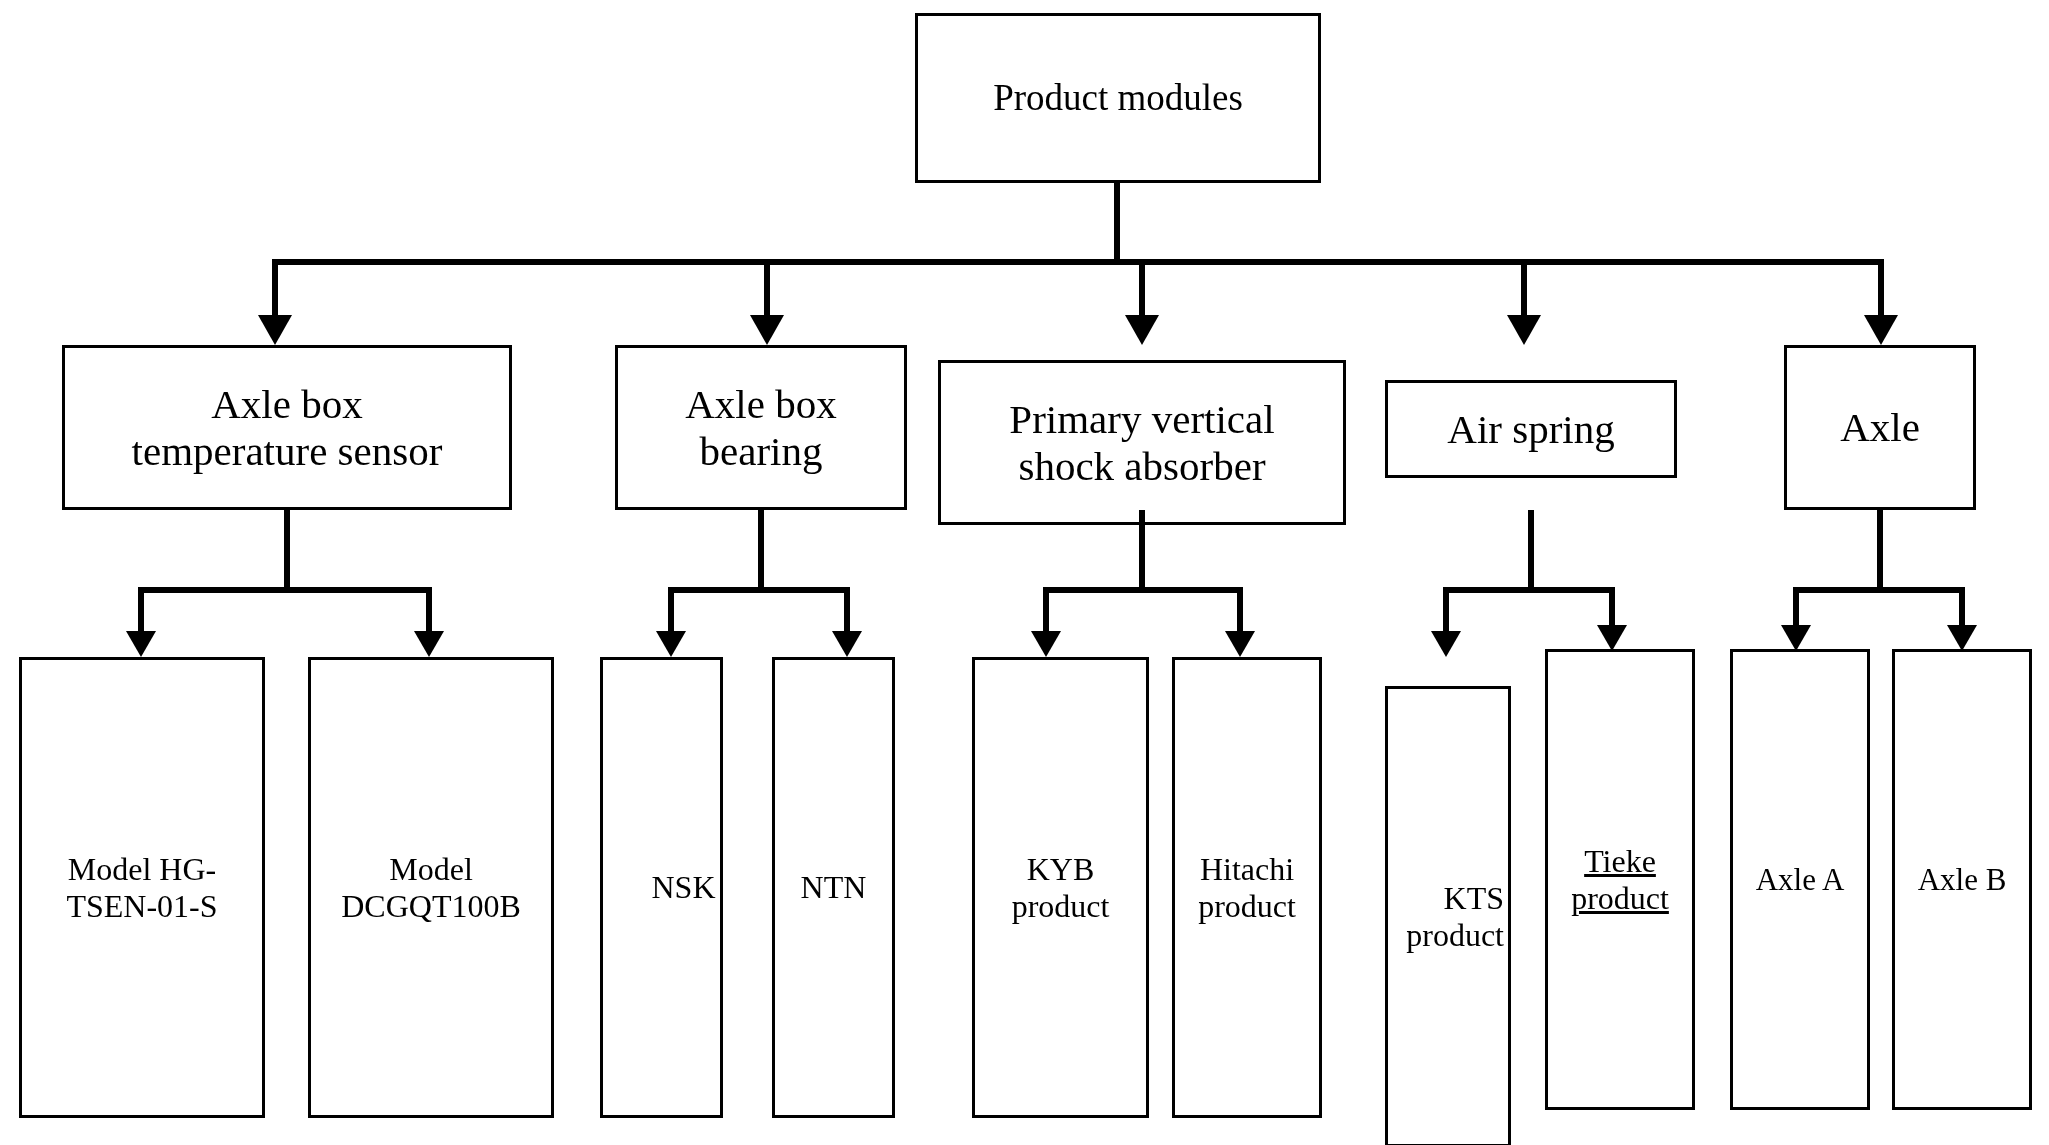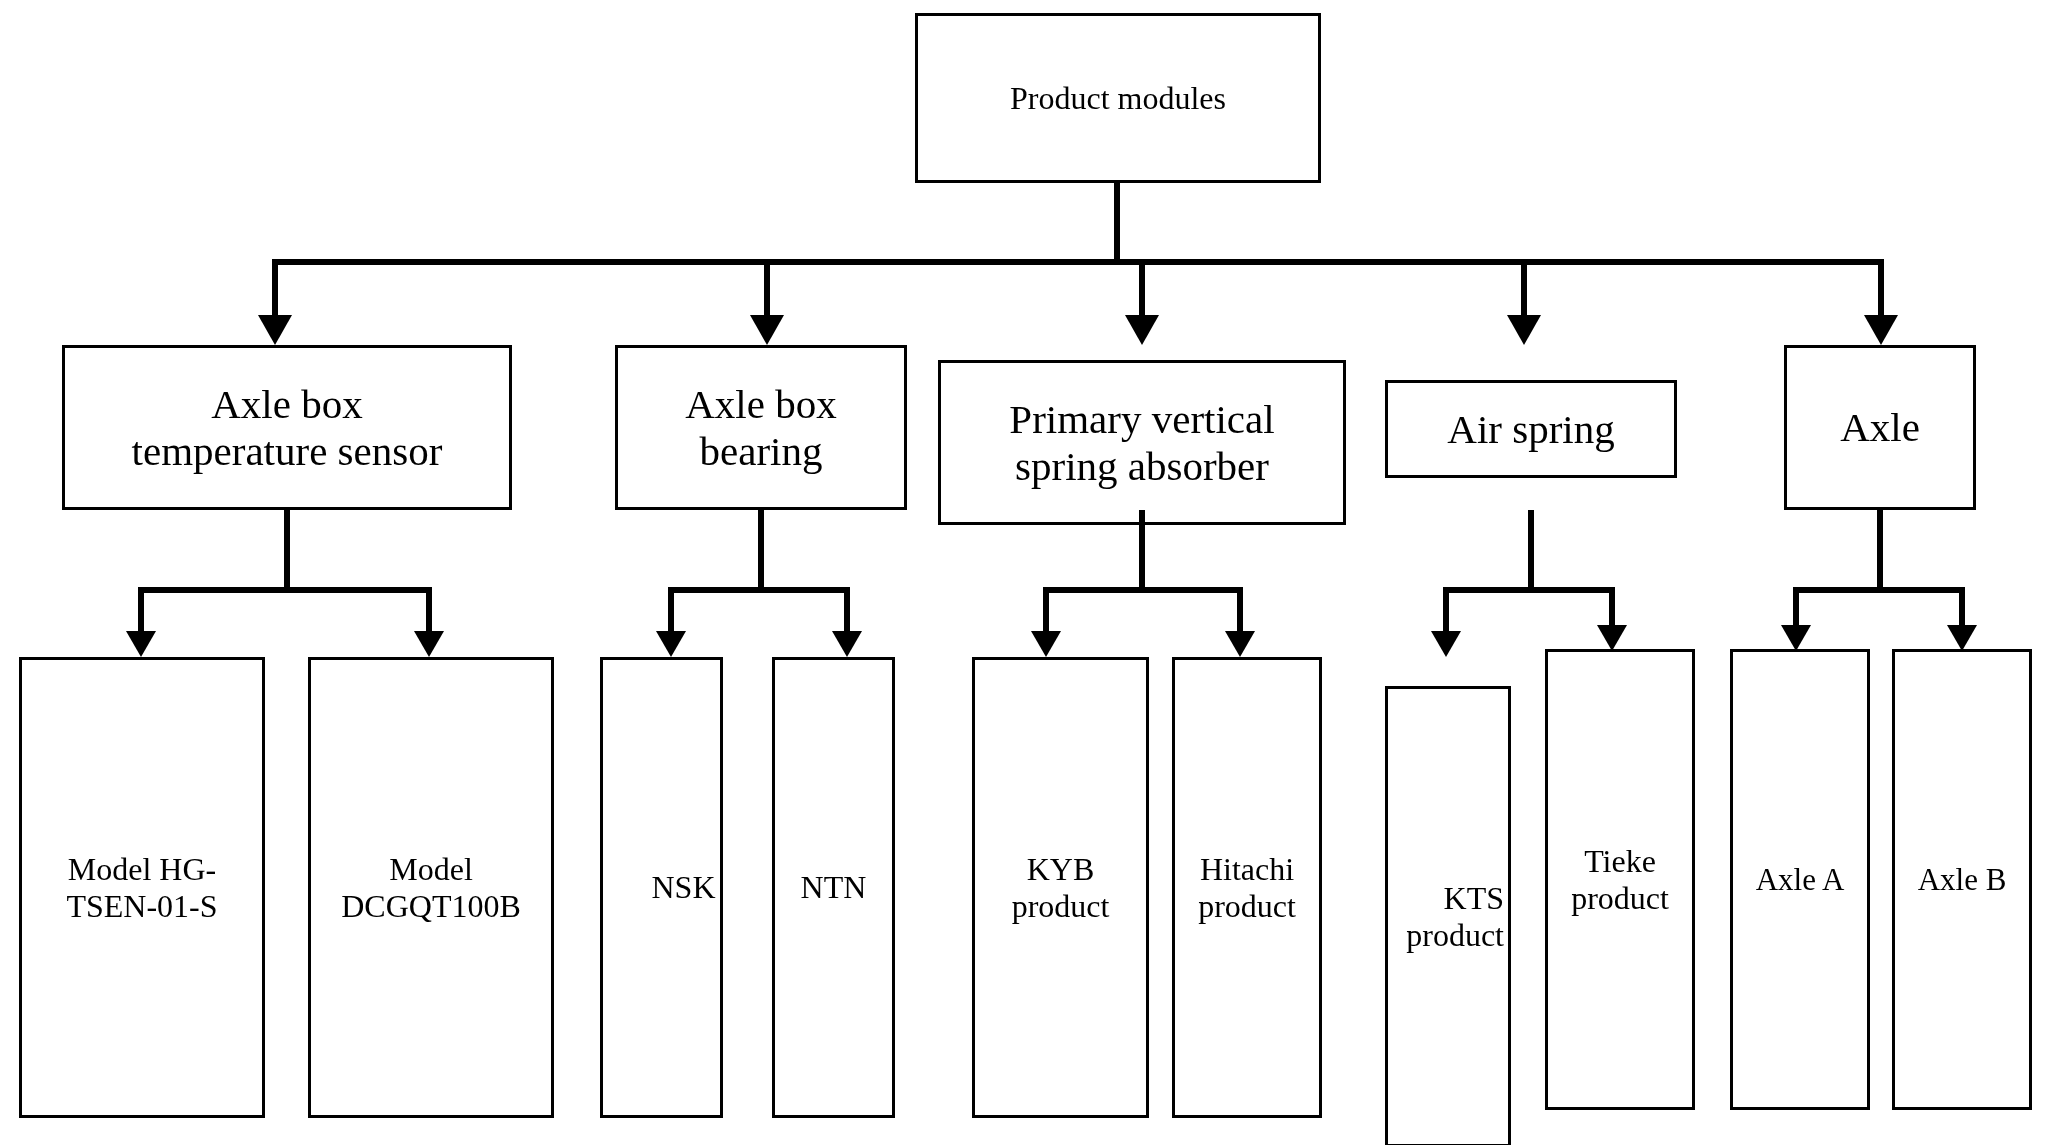--- a/index.html
+++ b/index.html
@@ -26,21 +26,21 @@
     text-align: center;
     color: #000000;
     line-height: 1.14;
     padding: 0 4px;
   }
   .node .lbl {
     display: block;
     width: 100%;
   }
   
-  .lvl1 { font-size: 32px; }
+  .lvl1 { font-size: 37px; }
   .lvl2 { font-size: 41px; }
   .lvl3 { font-size: 32px; }
   .lvl3.small { font-size: 31px; }
 
   
   .hline, .vline {
     position: absolute;
     background: #000000;
   }
   .arrow {
@@ -95,21 +95,21 @@
   <div class="node lvl2" style="left:615px; top:345px; width:292px; height:165px;">
     <span class="lbl">
       <span>Axle box</span><br>
       <span>bearing</span>
     </span>
   </div>
 
   <div class="node lvl2" style="left:938px; top:345px; width:408px; height:165px;margin-top:15px;">
     <span class="lbl">
       <span>Primary vertical</span><br>
-      <span>spring absorber</span>
+      <span>shock absorber</span>
     </span>
   </div>
 
   <div class="node lvl2" style="left:1385px; top:380px; width:292px; height:98px;">
     <span class="lbl">Air spring</span>
   </div>
 
   <div class="node lvl2" style="left:1784px; top:345px; width:192px; height:165px;">
     <span class="lbl">Axle</span>
   </div>
@@ -185,21 +185,21 @@
     </span>
   </div>
 
   <div class="node lvl3" style="left:1385px; top:686px; width:126px; height:461px;text-align:right;">
     <span class="lbl">
       <span>KTS</span><br>
       <span>product</span>
     </span>
   </div>
 
-  <div class="node lvl3" style="left:1545px; top:649px; width:150px; height:461px;">
+  <div class="node lvl3" style="left:1545px; top:649px; width:150px; height:461px;text-decoration:underline;">
     <span class="lbl">
       <span>Tieke</span><br>
       <span>product</span>
     </span>
   </div>
 
   <div class="node lvl3 small" style="left:1730px; top:649px; width:140px; height:461px;">
     <span class="lbl">Axle A</span>
   </div>
 

